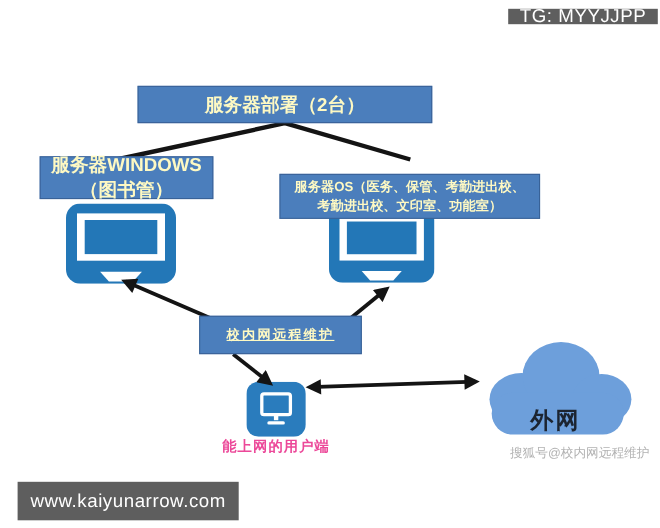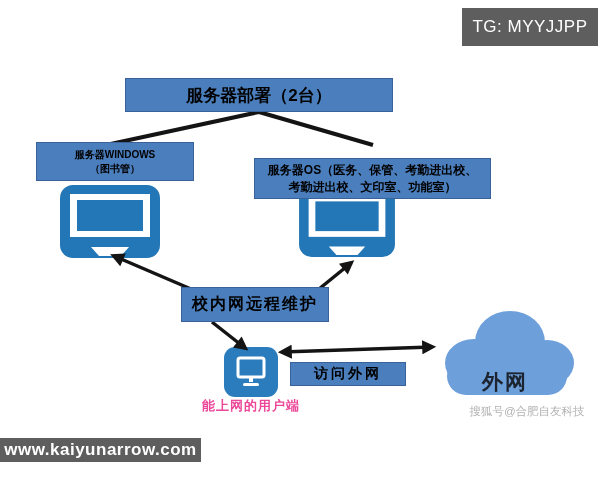--- a/index.html
+++ b/index.html
@@ -16,40 +16,40 @@
   .gray-badge {
     background: var(--bar-gray);
     color: #ffffff;
     display: flex;
     align-items: center;
     justify-content: center;
     font-size: 17px;
     letter-spacing: 0.5px;
     z-index: 5;
   }
-  .tg-badge  { left: 462px; top: 8px;   width: 136px; height: 38px; }
-  .site-bar  { left: 0;     top: 438px; width: 201px; height: 24px; font-weight: bold; }
+  .tg-badge  { left: 462px; top: 8px;   width: 136px; height: 14px; }
+  .site-bar  { left: 16px;     top: 438px; width: 201px; height: 35px; }
 
   .bluebox {
     background: var(--box-blue);
     border: 1px solid rgba(42, 74, 122, 0.55);
-    color: #000000;
+    color: #fef9c3;
     font-weight: bold;
     display: flex;
     flex-direction: column;
     align-items: center;
     justify-content: center;
     text-align: center;
     box-sizing: border-box;
     z-index: 3;
   }
   .top-box    { left: 125px; top: 78px;  width: 268px; height: 34px; font-size: 17px; }
-  .left-box   { left: 36px;  top: 142px; width: 158px; height: 39px; font-size: 10px; line-height: 1.35; }
+  .left-box   { left: 36px;  top: 142px; width: 158px; height: 39px; font-size: 17px; line-height: 1.35; }
   .right-box  { left: 254px; top: 158px; width: 237px; height: 41px; font-size: 12px; line-height: 1.4; }
-  .mid-box    { left: 181px; top: 287px; width: 148px; height: 35px; font-size: 16px; letter-spacing: 2px; }
+  .mid-box    { left: 181px; top: 287px; width: 148px; height: 35px; font-size: 12px; letter-spacing: 2px; text-decoration: underline; }
   .access-box { left: 290px; top: 362px; width: 116px; height: 24px; font-size: 14px; letter-spacing: 3px; }
 
   .wires { position: absolute; left: 0; top: 0; z-index: 2; }
   .wire  { stroke: var(--arrow-black); fill: none; }
   .arrowhead { fill: var(--arrow-black); }
 
   .icon-layer { position: absolute; z-index: 1; }
 
   .client-label {
     left: 188px; top: 397px; width: 126px;
@@ -128,28 +128,27 @@
 
   <svg class="icon-layer" style="left:224px; top:347px;" width="54" height="50" viewBox="0 0 54 50">
     <rect x="0" y="0" width="54" height="50" rx="11" style="fill:var(--client-blue)"></rect>
     <rect x="14" y="11" width="26" height="19" rx="2" style="fill:none; stroke:#ffffff; stroke-width:3"></rect>
     <rect x="25" y="30" width="4" height="5" style="fill:#ffffff"></rect>
     <rect x="19" y="36" width="16" height="3" rx="1.5" style="fill:#ffffff"></rect>
   </svg>
 
   <div class="abs client-label">能上网的用户端</div>
 
-  <div class="abs bluebox access-box">访问外网</div>
 
   <svg class="icon-layer" style="left:432px; top:301px;" width="148" height="104" viewBox="0 0 148 104">
     <ellipse cx="42" cy="62" rx="29" ry="24" style="fill:var(--cloud-blue)"></ellipse>
     <ellipse cx="78" cy="41" rx="35" ry="31" style="fill:var(--cloud-blue)"></ellipse>
     <ellipse cx="115" cy="62" rx="27" ry="23" style="fill:var(--cloud-blue)"></ellipse>
     <rect x="15" y="56" width="120" height="38" rx="19" style="fill:var(--cloud-blue)"></rect>
   </svg>
 
   <div class="abs cloud-text">外网</div>
 
-  <div class="abs sohu">搜狐号@合肥自友科技</div>
+  <div class="abs sohu">搜狐号@校内网远程维护</div>
 
   <div class="abs gray-badge site-bar">www.kaiyunarrow.com</div>
 
 </div>
 
 </body></html>

